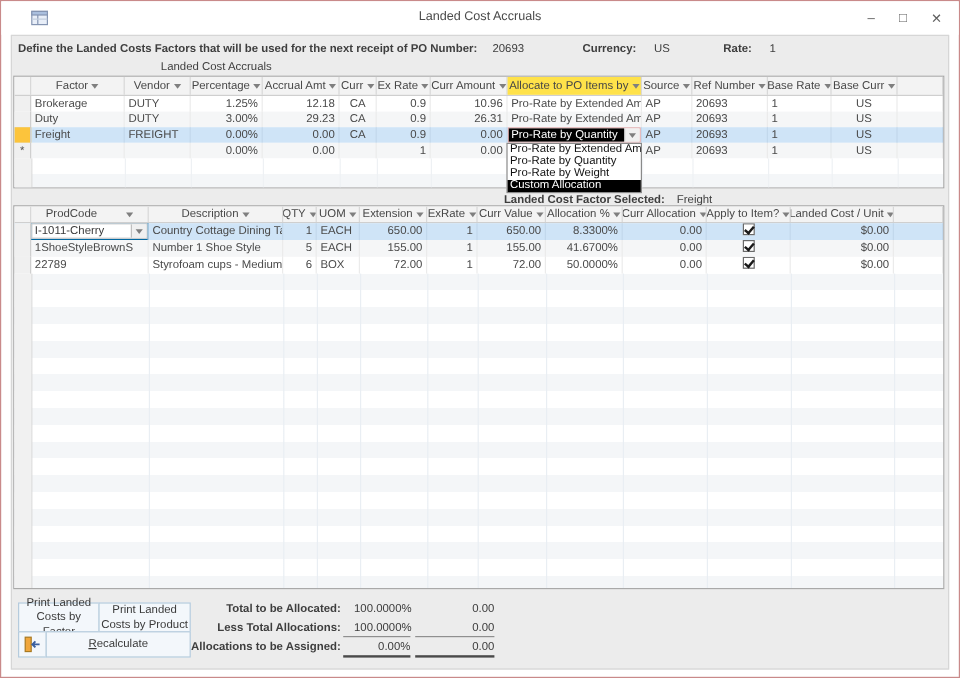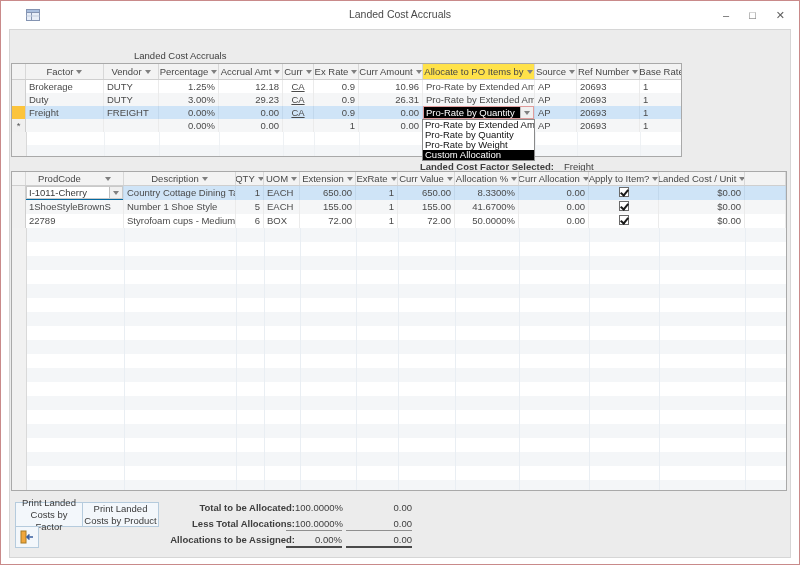--- a/index.html
+++ b/index.html
@@ -25,29 +25,29 @@
   .form-title{ position:absolute; left:124px; top:20px; font-size:9.5px; color:#3e3e3e; }
 
   
   .grid{ position:absolute; background:#fff; border:1px solid #a9a9a9; overflow:hidden; }
   .ghead{ display:flex; background:#f3f3f3; border-bottom:1px solid #cfcfcf; font-size:9.5px; color:#474747; }
   .hc{ display:flex; align-items:center; justify-content:center; gap:3px; border-right:1px solid #d8d8d8; overflow:hidden; white-space:nowrap; }
   .hc.yellow{ background:#ffe24a; }
   .harr{ width:0; height:0; border-left:3px solid transparent; border-right:3px solid transparent; border-top:4px solid #7f7f7f; flex:none; }
   .row{ display:flex; font-size:9.5px; color:#4a4a4a; }
   .c{ padding:0 3px; border-right:1px solid #ebebeb; overflow:hidden; white-space:nowrap; }
-  .num{ text-align:right; } .ctr{ text-align:center;text-decoration:underline; }
+  .num{ text-align:right; } .ctr{ text-align:center; }
   .selc{ background:#f0f0f0; border-right:1px solid #cfcfcf; text-align:center; color:#555; }
   .selc.editing{ background:#fcc43c; }
   .alt{ background:#f5f6f7; }
   .selrow{ background:#cfe4f7; }
   .selrow .c{ border-right-color:#c2d8ec; }
 
   
-  .grid1{ left:1px; top:33px; width:671px; height:94px; }
+  .grid1{ left:1px; top:33px; width:776px; height:94px; }
   .grid1 .ghead{ height:16px; }
   .grid1 .row{ height:13px; line-height:13px; }
   .w-sel{width:14px;flex:none;} .w-factor{width:78px;flex:none;} .w-vendor{width:55px;flex:none;}
   .w-pct{width:60px;flex:none;} .w-accr{width:64px;flex:none;} .w-curr{width:31px;flex:none;}
   .w-exr{width:45px;flex:none;} .w-camt{width:64px;flex:none;} .w-alloc{width:112px;flex:none;justify-content:center;}
   .w-src{width:42px;flex:none;} .w-ref{width:63px;flex:none;} .w-brate{width:53px;flex:none;}
   .w-bcurr{width:55px;flex:none;} .w-rest{flex:1;}
   .filler1{ height:26px;
     background:
       linear-gradient(#f1f1f1,#f1f1f1) 0 0 / 14px 100% no-repeat,
@@ -117,21 +117,21 @@
   
   .btn{ position:absolute; background:#f3f7fb; border:1px solid #b5cbdd; color:#3a3a3a; font-size:9.5px; display:flex; flex-direction:column; align-items:center; justify-content:center; line-height:12px; text-align:center; cursor:default; }
   .btn-print1{ left:5px; top:472px; width:68px; height:25px; }
   .btn-print2{ left:72px; top:472px; width:77px; height:25px; }
   .btn-exit{ left:5px; top:496px; width:24px; height:22px; }
   .btn-recalc{ left:28px; top:496px; width:121px; height:22px; }
   .btn-recalc .ak{ text-decoration:underline; }
 
   .total-row{ position:absolute; height:14px; line-height:13px; font-size:9.5px; color:#3e3e3e; left:0; right:0; }
   .t1{ top:471px; } .t2{ top:487px; } .t3{ top:503px; }
-  .tlabel{ position:absolute; left:137px; width:148px; text-align:right; font-weight:bold; }
+  .tlabel{ position:absolute; left:126px; width:148px; text-align:right; font-weight:bold; }
   .tpct{ position:absolute; left:276px; width:56px; text-align:right;padding-left:9px; }
   .tamt{ position:absolute; left:336px; width:66px; text-align:right; }
   .t2 .tpct,.t2 .tamt{ border-bottom:1px solid #8f8f8f; }
   .t3 .tpct,.t3 .tamt{ border-bottom:2px solid #4a4a4a; }
 </style>
 </head>
 <body>
 
 <div class="window">
 
@@ -145,20 +145,28 @@
     <div class="title">Landed Cost Accruals</div>
     <div class="controls">
       <span>–</span>
       <span>□</span>
       <span>✕</span>
     </div>
   </div>
 
   <div class="panel">
 
+    <div class="instruction-row">
+      <span class="lab">Define the Landed Costs Factors that will be used for the next receipt of PO Number:</span>
+      <span class="val ml10">20693</span>
+      <span class="lab ml46">Currency:</span>
+      <span class="val ml12">US</span>
+      <span class="lab ml42">Rate:</span>
+      <span class="val ml12">1</span>
+    </div>
     <div class="form-title">Landed Cost Accruals</div>
 
     <div class="grid grid1">
       <div class="ghead">
         <div class="hc w-sel"></div>
         <div class="hc w-factor">
             <span>Factor</span>
             <span class="harr"></span>
           </div>
         <div class="hc w-vendor">
@@ -413,20 +421,23 @@
     <div class="btn btn-print2">
       <span>Print Landed</span>
       <span>Costs by Product</span>
     </div>
     <div class="btn btn-exit">
       <svg width="14" height="14" viewBox="0 0 14 14">
         <rect x="1" y="1" width="5" height="12" fill="#f0a63c" stroke="#a87a22" stroke-width="1"></rect>
         <path d="M13 7 H7 M9.5 4.5 L7 7 L9.5 9.5" stroke="#3a5f9f" stroke-width="1.6" fill="none"></path>
       </svg>
     </div>
+    <div class="btn btn-recalc">
+      <span><span class="ak">R</span><span>ecalculate</span></span>
+    </div>
 
     <div class="total-row t1">
       <span class="tlabel">Total to be Allocated:</span>
       <span class="tpct">100.0000%</span>
       <span class="tamt">0.00</span>
     </div>
     <div class="total-row t2">
       <span class="tlabel">Less Total Allocations:</span>
       <span class="tpct">100.0000%</span>
       <span class="tamt">0.00</span>

